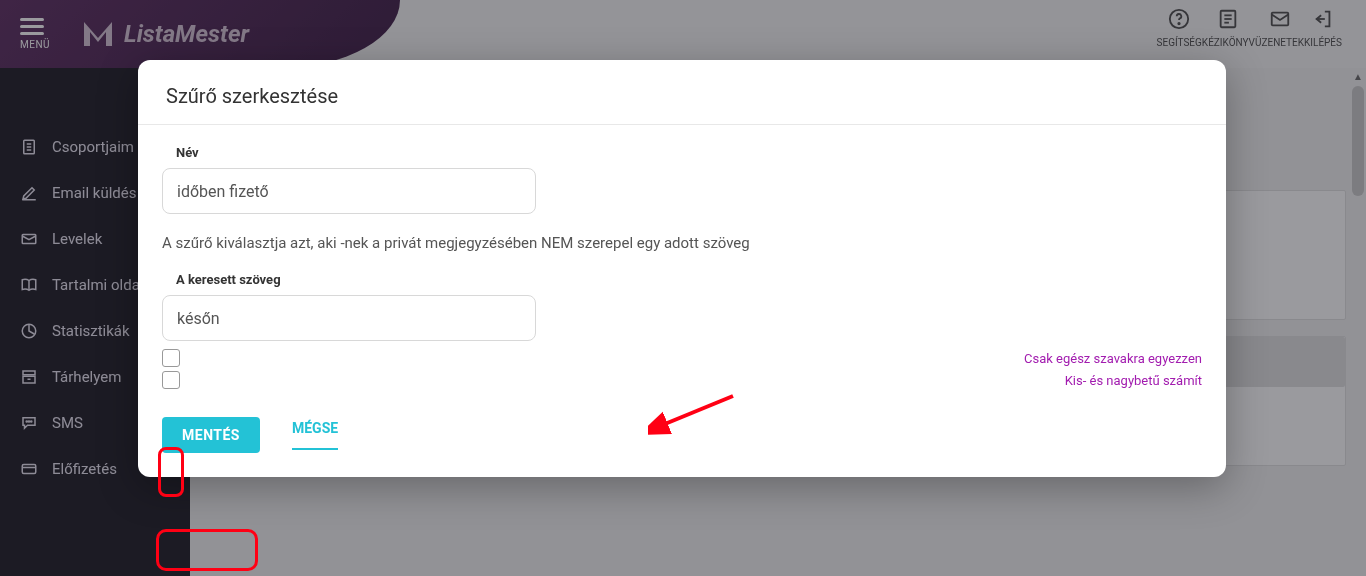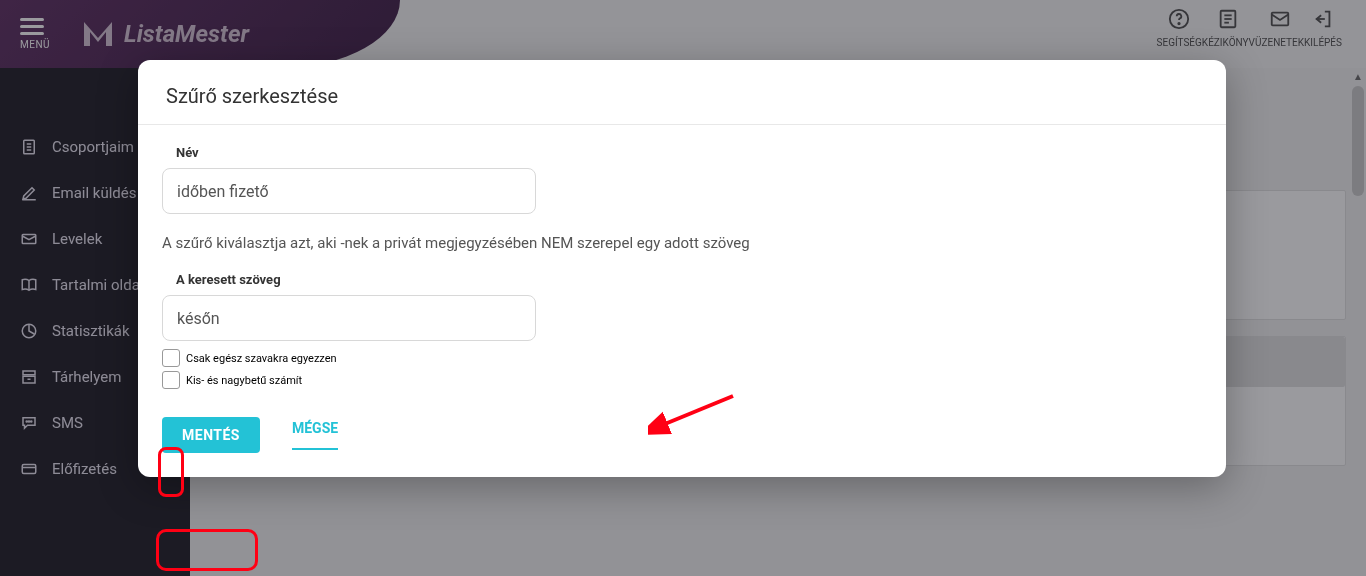--- a/index.html
+++ b/index.html
@@ -224,23 +224,24 @@
   outline: none;
 }
 .desc {
   font-size: 15px;
   color: #555;
   margin: 20px 0 20px 0;
 }
 .checkbox-row {
   display: flex;
   align-items: center;
-  font-size: 11px;
-  color: #000000;
+  font-size: 13px;
+  color: #a21caf;
   margin-bottom: 4px;
+  justify-content: space-between;
 }
 .checkbox {
   width: 18px;
   height: 18px;
   border: 1.5px solid #999;
   border-radius: 3px;
   margin-right: 6px;
 }
 .checkbox-group {
   margin-top: 8px;

